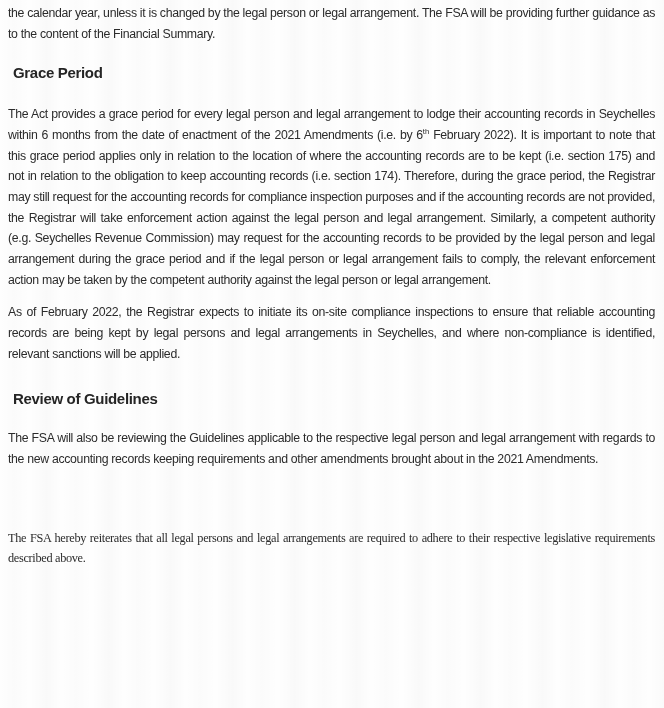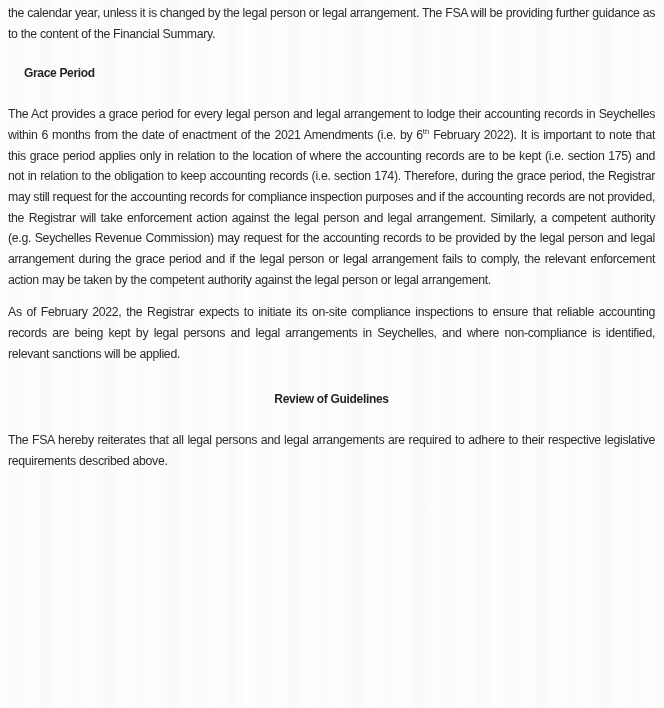--- a/index.html
+++ b/index.html
@@ -25,33 +25,33 @@
     letter-spacing: -0.32px;
     line-height: 20.7px;
     color: #2b2b2b;
   }
   .para {
     margin: 0;
     text-align: justify;
     text-justify: inter-word;
   }
   .heading {
-    margin: 16px;
+    margin: 5px;
     font-weight: bold;
-    font-size: 12px;
+    font-size: 15px;
     color: #252525;
     text-align: left;
   }
   .mt-h1  { margin-top: 19px; }
   .mt-p1  { margin-top: 20px; }
   .mt-h2  { margin-top: 18px; }
   .mt-p2  { margin-top: 12px; }
-  .mt-h3  { margin-top: 24px; text-align: center; }
+  .mt-h3  { margin-top: 24px; }
   .mt-p3  { margin-top: 19px; }
-  .mt-p4  { margin-top: 21px; }
+  .mt-p4  { margin-top: 58px; font-family: Liberation Serif, serif; }
   .mt-h4  { margin-top: 42px; }
   sup.ordinal {
     font-size: 0.62em;
     letter-spacing: 0;
     vertical-align: super;
     line-height: 0;
   }
 </style>
 </head>
 <body>
@@ -62,17 +62,18 @@
 
   <h3 class="heading mt-h1">Grace Period</h3>
 
   <p class="para mt-p1"><span>The Act provides a grace period for every legal person and legal arrangement to lodge their accounting records in Seychelles within 6 months from the date of enactment of the 2021 Amendments (i.e. by 6</span><sup class="ordinal">th</sup><span> February 2022). It is important to note that this grace period applies only in relation to the location of where the accounting records are to be kept (i.e. section 175) and not in relation to the obligation to keep accounting records (i.e. section 174). Therefore, during the grace period, the Registrar may still request for the accounting records for compliance inspection purposes and if the accounting records are not provided, the Registrar will take enforcement action against the legal person and legal arrangement. Similarly, a competent authority (e.g. Seychelles Revenue Commission) may request for the accounting records to be provided by the legal person and legal arrangement during the grace period and if the legal person or legal arrangement fails to comply, the relevant enforcement action may be taken by the competent authority against the legal person or legal arrangement.</span></p>
 
 
   <p class="para mt-p2">As of February 2022, the Registrar expects to initiate its on-site compliance inspections to ensure that reliable accounting records are being kept by legal persons and legal arrangements in Seychelles, and where non-compliance is identified, relevant sanctions will be applied.</p>
 
   <h3 class="heading mt-h3">Review of Guidelines</h3>
 
+  <p class="para mt-p3">The FSA will also be reviewing the Guidelines applicable to the respective legal person and legal arrangement with regards to the new accounting records keeping requirements and other amendments brought about in the 2021 Amendments.</p>
 
   <p class="para mt-p4">The FSA hereby reiterates that all legal persons and legal arrangements are required to adhere to their respective legislative requirements described above.</p>
 
 
 </div>
 
 </body></html>

